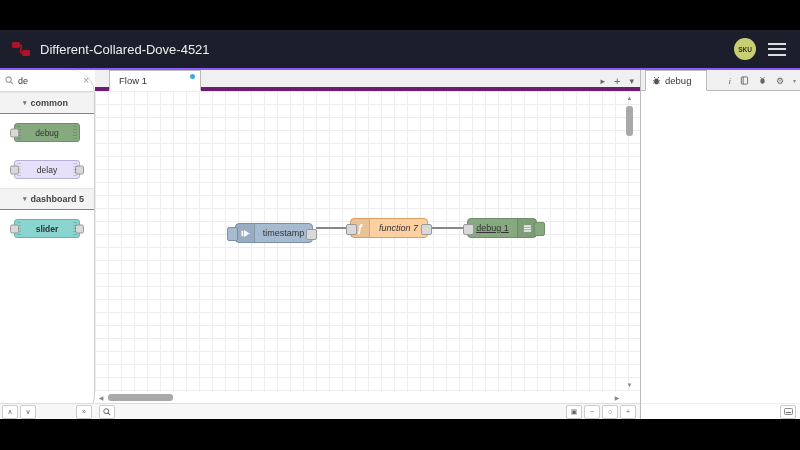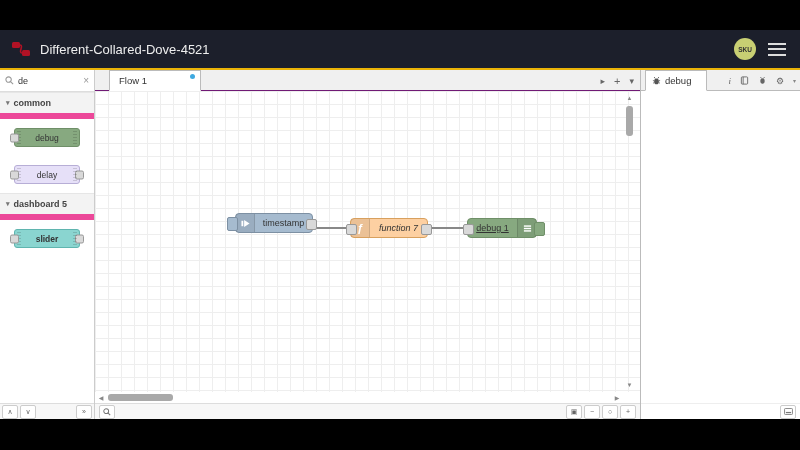--- a/index.html
+++ b/index.html
@@ -1,78 +1,78 @@
 <!DOCTYPE html>
 <html><head>
 <meta charset="utf-8">
 <style>
   html,body{margin:0;padding:0;width:800px;height:450px;background:#000;overflow:hidden;
     font-family:"Liberation Sans",sans-serif;-webkit-font-smoothing:antialiased;}
   .screen{position:absolute;top:30px;left:0;width:800px;height:389px;background:#fff;overflow:hidden;}
 
   
   .header{position:absolute;top:0;left:0;right:0;height:40px;background:#1c1f2b;
-    border-bottom:2px solid #eab308;box-sizing:border-box;display:flex;align-items:center;}
+    border-bottom:2px solid #8b5cf6;box-sizing:border-box;display:flex;align-items:center;}
   .logo{width:22px;height:22px;margin:0 8px 0 10px;display:flex;align-items:center;justify-content:center;}
   .app-title{color:#eee;font-size:13px;}
   .header-spacer{flex:1;}
   .deploy-btn{display:flex;align-items:center;height:24px;background:#8C101C;border:1px solid #6e0c16;
     border-radius:3px;color:#fff;font-size:11px;margin-right:14px;cursor:pointer;}
   .deploy-ico{width:20px;height:100%;display:flex;align-items:center;justify-content:center;background:rgba(0,0,0,.18);border-right:1px solid rgba(0,0,0,.25);}
   .deploy-label{padding:0 10px;}
   .avatar{width:22px;height:22px;border-radius:50%;background:#c8cf73;color:#333;font-size:6.5px;font-weight:bold;
     display:flex;align-items:center;justify-content:center;margin-right:12px;}
   .hamburger{width:18px;height:13px;display:flex;flex-direction:column;justify-content:space-between;margin-right:14px;cursor:pointer;}
   .hamburger i{display:block;height:2px;background:#ddd;}
 
   
   .main{position:absolute;top:40px;left:0;right:0;bottom:0;}
-  .palette{position:absolute;top:0;bottom:0;left:0;width:95px;border-right:1px solid #ccc;background:#fff;box-sizing:border-box;}
+  .palette{position:absolute;top:0;bottom:0;left:0;width:95px;border-right:1px solid #ccc;background:#fff;box-sizing:border-box;border-radius:24px;}
   .canvas-wrap{position:absolute;top:0;bottom:0;left:95px;width:545px;}
   .sidebar{position:absolute;top:0;bottom:0;right:0;width:160px;border-left:1px solid #bbb;background:#fff;box-sizing:border-box;}
 
   
   .p-search{height:21px;border-bottom:1px solid #ddd;display:flex;align-items:center;padding:0 5px;gap:4px;font-size:9px;color:#333;}
   .p-search .clear{margin-left:auto;color:#999;font-size:10px;cursor:pointer;}
-  .p-cat{height:20px;background:#f3f3f3;border-bottom:6px solid #ec4899;border-top:1px solid #e6e6e6;
-    display:flex;align-items:center;gap:4px;padding-left:6px;font-size:9px;font-weight:bold;color:#444;cursor:pointer;}
+  .p-cat{height:20px;background:#f3f3f3;border-bottom:1px solid #ec4899;border-top:1px solid #e6e6e6;
+    display:flex;align-items:center;gap:4px;padding-left:23px;font-size:9px;font-weight:bold;color:#444;cursor:pointer;}
   .p-cat .chev{font-size:7px;color:#777;}
   .p-body{padding:9px 0;display:flex;justify-content:center;}
   .pnode{position:relative;width:64px;height:17px;border-radius:3px;border:1px solid;
     display:flex;align-items:center;justify-content:center;font-size:8.5px;color:#333;cursor:grab;}
   .pnode::before,.pnode::after{content:"";position:absolute;top:2px;bottom:2px;width:4px;
     background:repeating-linear-gradient(to bottom,rgba(0,0,0,.14) 0 1px,transparent 1px 3px);}
   .pnode::before{left:2px}.pnode::after{right:2px}
   .pn-debug{background:#87a980;border-color:#6f8f68;}
   .pn-delay{background:#e6e0f8;border-color:#b7aed6;}
   .pn-slider{background:#8ad5d0;border-color:#5fb5af;font-weight:bold;}
   .pport{position:absolute;width:7px;height:7px;background:#d9d9d9;border:1px solid #999;border-radius:2px;top:50%;transform:translateY(-50%);}
   .pport.l{left:-5px}.pport.r{right:-5px}
   .p-footer{position:absolute;bottom:0;left:0;right:0;height:16px;border-top:1px solid #ddd;background:#f7f7f7;
     display:flex;align-items:center;gap:2px;padding:0 2px;box-sizing:border-box;}
   .tiny-btn{width:14px;height:12px;border:1px solid #ccc;background:#fff;border-radius:2px;font-size:7px;color:#666;
     display:flex;align-items:center;justify-content:center;cursor:pointer;}
 
   
-  .tabbar{position:absolute;top:0;left:0;right:0;height:21px;background:#f0f0f0;border-bottom:1px solid #701a75;box-sizing:border-box;}
+  .tabbar{position:absolute;top:0;left:0;right:0;height:21px;background:#f0f0f0;border-bottom:4px solid #701a75;box-sizing:border-box;}
   .tab{position:absolute;left:14px;top:0;height:21px;width:92px;background:#fff;border:1px solid #bbb;border-bottom:1px solid #fff;
     box-sizing:border-box;display:flex;align-items:center;padding-left:9px;font-size:9.5px;color:#333;cursor:pointer;}
   .tab .dot{position:absolute;top:3px;right:5px;width:5px;height:5px;border-radius:50%;background:#3fa9e0;}
   .tabbar-btns{position:absolute;right:6px;top:0;height:21px;display:flex;align-items:center;gap:9px;color:#666;font-size:9px;}
   .tabbar-btns span{cursor:pointer;}
   .canvas{position:absolute;top:21px;left:0;right:0;bottom:27px;background:#fff;overflow:hidden;
     background-image:linear-gradient(#eee 1px,transparent 1px),linear-gradient(90deg,#eee 1px,transparent 1px);
     background-size:13px 13px;}
   .wires{position:absolute;top:0;left:0;pointer-events:none;}
 
   .fnode{position:absolute;height:20px;border-radius:4px;border:1px solid;display:flex;align-items:stretch;
     font-size:9px;color:#333;box-sizing:border-box;cursor:grab;}
   .fnode .lbl{flex:1;display:flex;align-items:center;justify-content:center;padding:0 3px;white-space:nowrap;}
   .icon-area{width:18px;display:flex;align-items:center;justify-content:center;background:rgba(0,0,0,.07);}
-  .n-inject{left:140px;top:122px;width:78px;background:#a6bbcf;border-color:#7d90a3;}
+  .n-inject{left:140px;top:132px;width:78px;background:#a6bbcf;border-color:#7d90a3;}
   .n-inject .icon-area{border-right:1px solid rgba(0,0,0,.12);}
   .n-func{left:255px;top:127px;width:78px;background:#fdd0a2;border-color:#d8a05e;font-style:italic;}
   .n-func .icon-area{border-right:1px solid rgba(0,0,0,.12);font-style:italic;color:#fff;font-size:11px;font-weight:bold;}
   .n-debug{left:372px;top:127px;width:70px;background:#87a980;border-color:#6f8f68;text-decoration:underline;}
   .n-debug .icon-area{border-left:1px solid rgba(0,0,0,.12);}
   .node-btn{position:absolute;width:9px;height:12px;top:3px;border:1px solid;border-radius:2px;cursor:pointer;}
   .n-inject .node-btn{left:-9px;background:#a6bbcf;border-color:#7d90a3;}
   .n-debug .node-btn{right:-9px;background:#87a980;border-color:#6f8f68;}
   .port{position:absolute;width:9px;height:9px;background:#d9d9d9;border:1px solid #999;border-radius:2px;top:5px;cursor:crosshair;}
   .port.in{left:-5px}.port.out{right:-5px}

